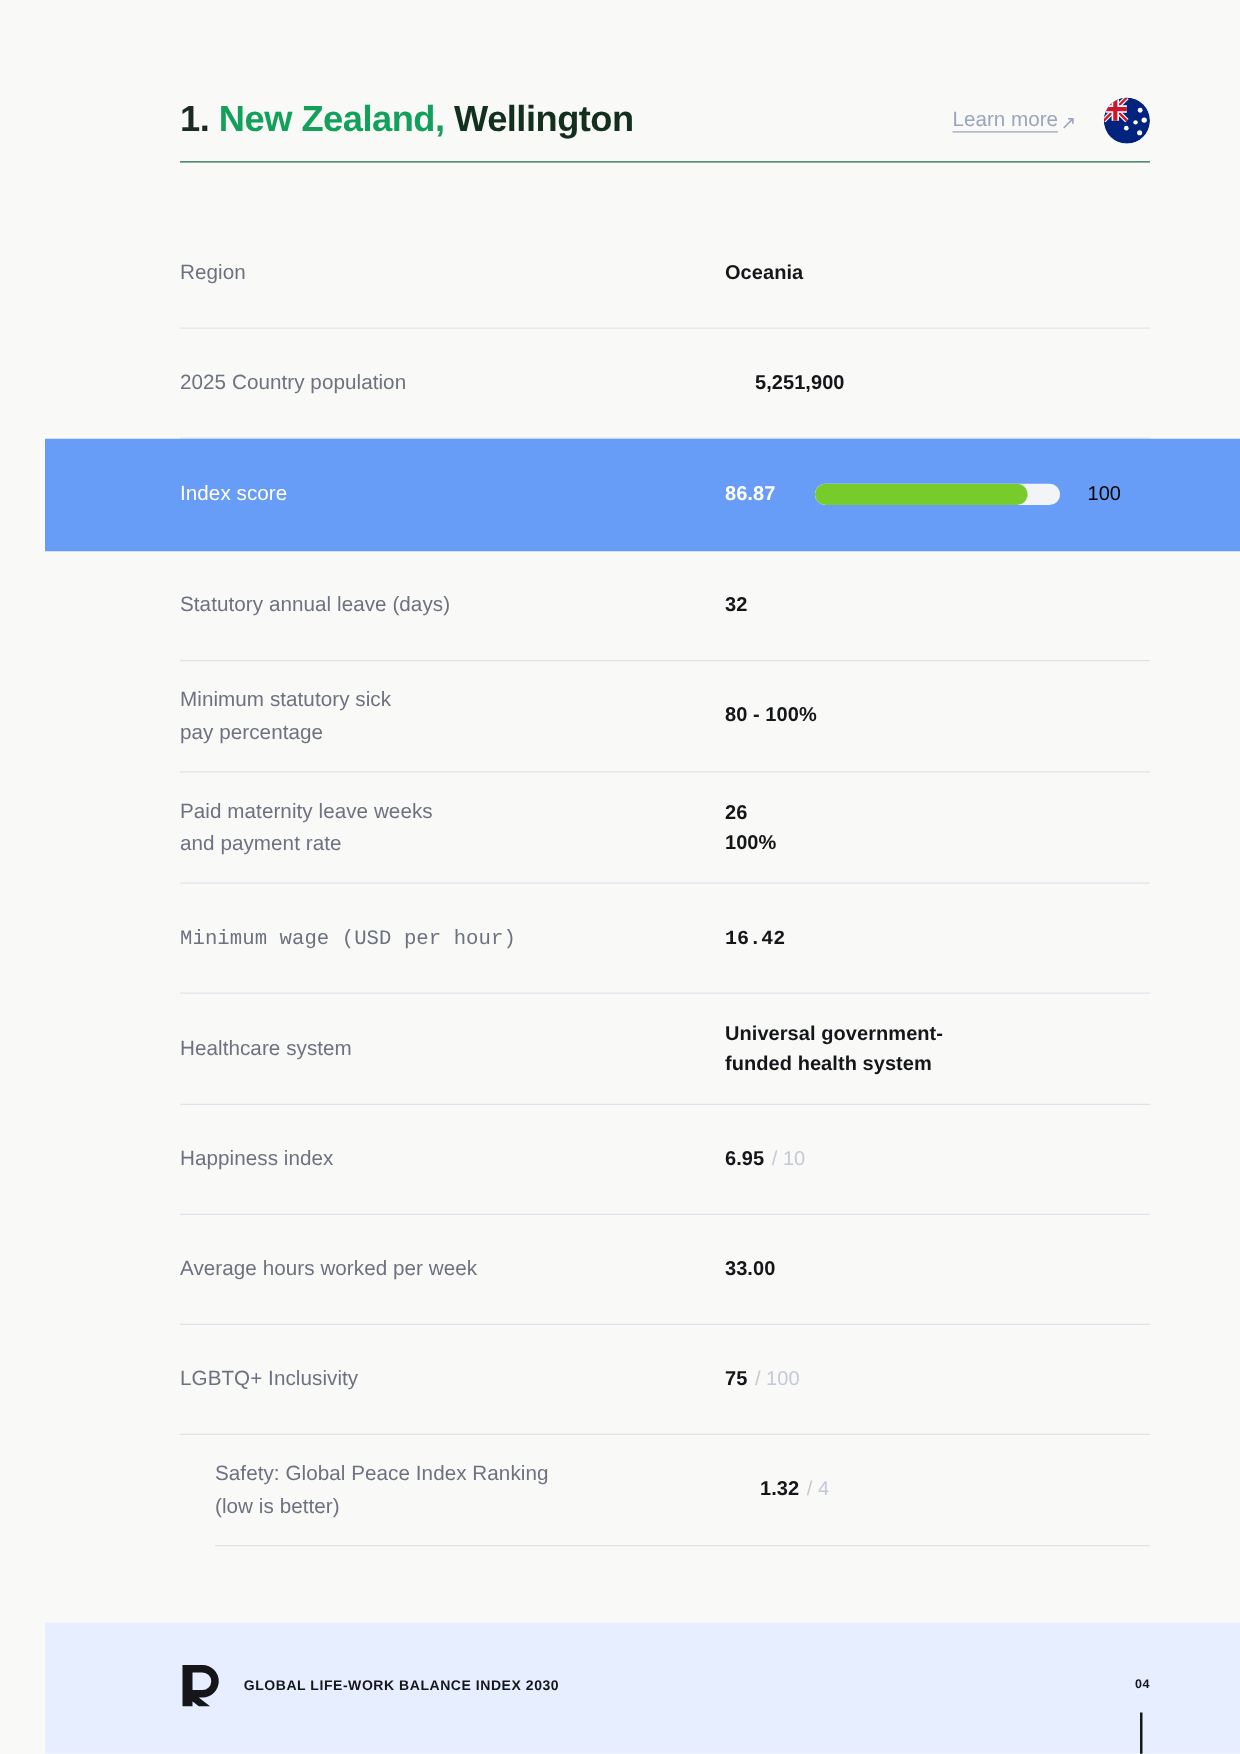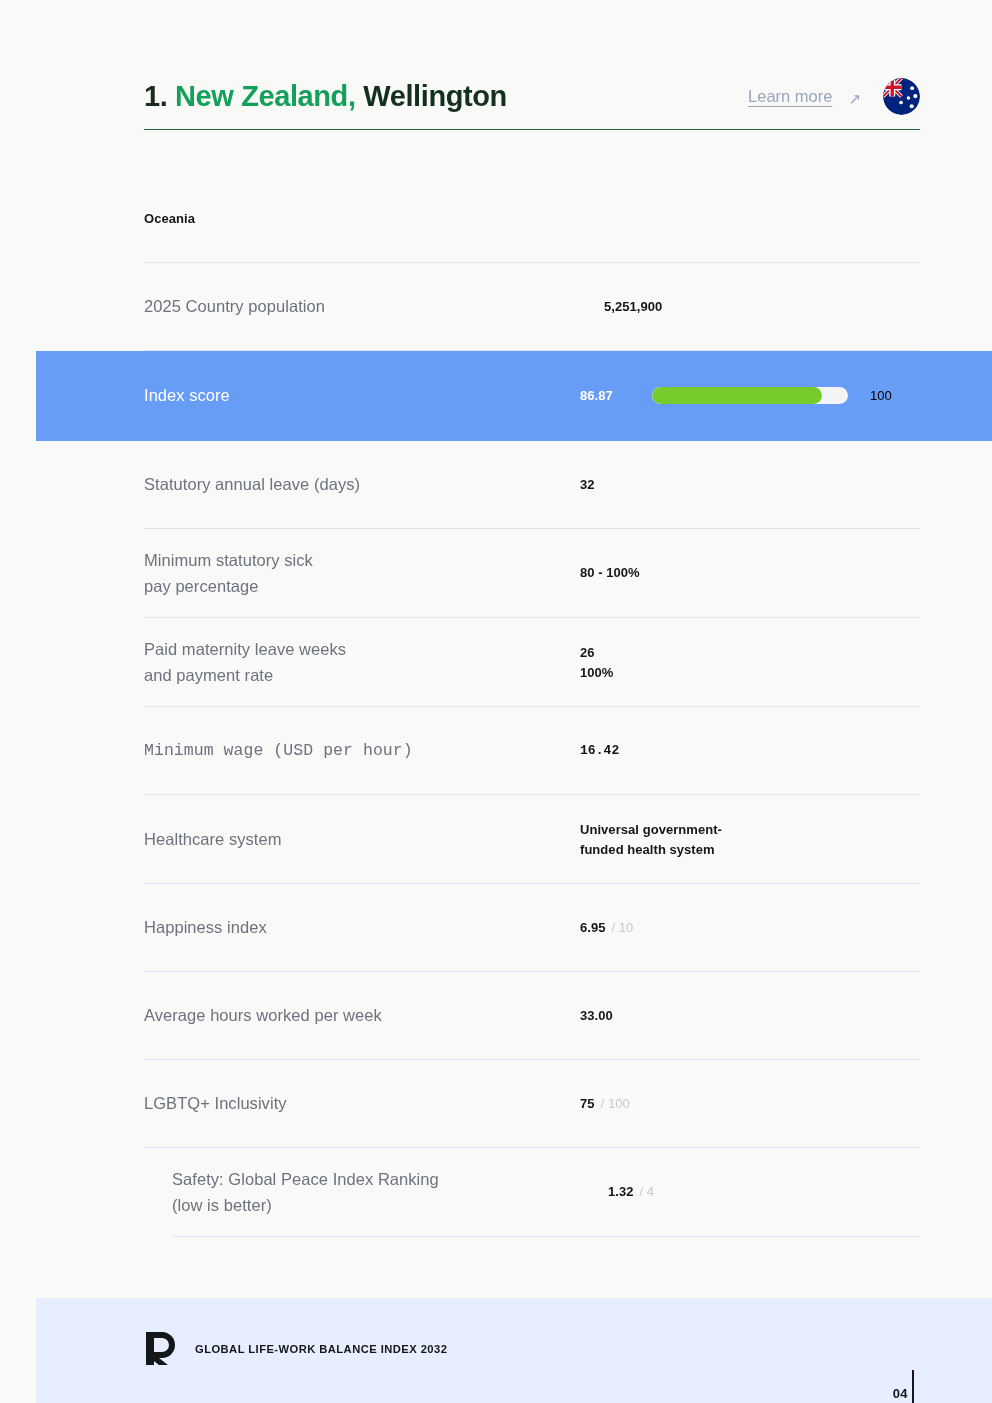--- a/index.html
+++ b/index.html
@@ -53,21 +53,21 @@
     display: flex;
     align-items: center;
     gap: 22px;
   }
   .learn-more {
     font-size: 16.5px;
     color: #9aa6bd;
     text-decoration: none;
     display: inline-flex;
     align-items: flex-end;
-    gap: 16px;
+    gap: 2px;
     white-space: nowrap;
   }
   .learn-more .lm-text {
     text-decoration: underline;
     text-underline-offset: 4px;
     text-decoration-thickness: 1px;
   }
   .lm-arrow {
     font-size: 15px;
     line-height: 1;
@@ -98,21 +98,21 @@
   .row .cell-label {
     width: 436px;
     flex: none;
     font-size: 16.5px;
     color: #6d7280;
     line-height: 1.55;
     letter-spacing: 0.05px;
   }
   .row .cell-value {
     flex: 1;
-    font-size: 13px;
+    font-size: 16px;
     color: #14161a;
     font-weight: 600;
     line-height: 1.55;
     letter-spacing: 0.05px;
     display: flex;
     align-items: center;
   }
   .row.divider::after {
     content: "";
     position: absolute;
@@ -196,27 +196,26 @@
   }
   .footer-text {
     font-size: 11.2px;
     letter-spacing: 0.45px;
     color: #14161a;
     font-weight: 600;
     white-space: nowrap;
   }
   .page-num {
     position: absolute;
-    right: 120px;
+    right: 108px;
     top: 44px;
-    font-size: 13px;
+    font-size: 10px;
     letter-spacing: 0.4px;
     color: #14161a;
     font-weight: 600;
-    margin-top: 44px;
   }
   .page-rule {
     position: absolute;
     right: 114px;
     top: 72px;
     width: 2px;
     height: 48px;
     background: #14161a;
   }
 </style>
@@ -262,20 +261,23 @@
               <circle cx="19.5" cy="26.5" r="2.0"></circle>
             </g>
           </g>
         </svg>
       </div>
     </div>
   </div>
 
   <div class="table">
       <div class="row divider" style="height: 88px;">
+        <div class="cell-label">
+          <div>Region</div>
+        </div>
         <div class="cell-value">Oceania</div>
       </div>
       <div class="row divider" style="height: 88px; gap: 24px;">
         <div class="cell-label">
           <div>2025 Country population</div>
         </div>
         <div class="cell-value">5,251,900</div>
       </div>
       <div class="row highlight" style="height: 90px; background: rgb(103, 156, 247);">
         <div class="cell-label">
@@ -367,19 +369,19 @@
           <span class="value-sub">/ 4</span>
         </div>
       </div>
     </div>
 
   <div class="footer">
     <div class="footer-inner">
       <svg class="logo" viewBox="0 0 33 37">
         <path d="M2 2 h16 a13 13 0 0 1 0 26 h-3 l9 7 h-9 l-9 -7 v-6 h12 a7 7 0 0 0 0 -14 h-8 v27 h-8 z" fill="#14161a"></path>
       </svg>
-      <div class="footer-text">GLOBAL LIFE-WORK BALANCE INDEX 2032</div>
+      <div class="footer-text">GLOBAL LIFE-WORK BALANCE INDEX 2030</div>
     </div>
     <div class="page-num">04</div>
     <div class="page-rule"></div>
   </div>
 
 </div>
 
 </body></html>

